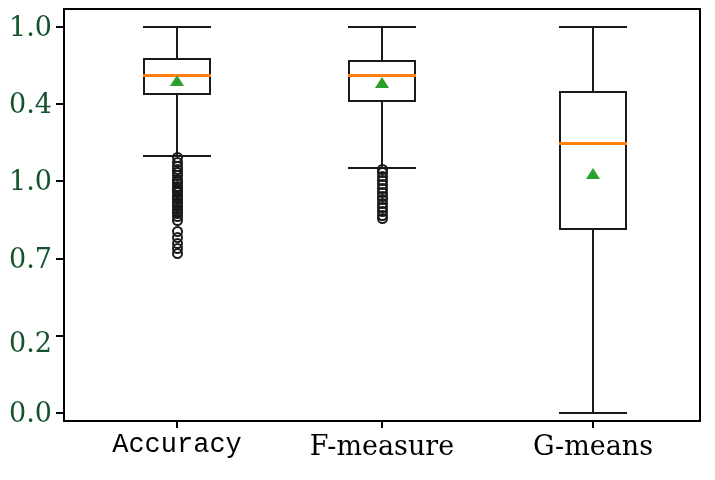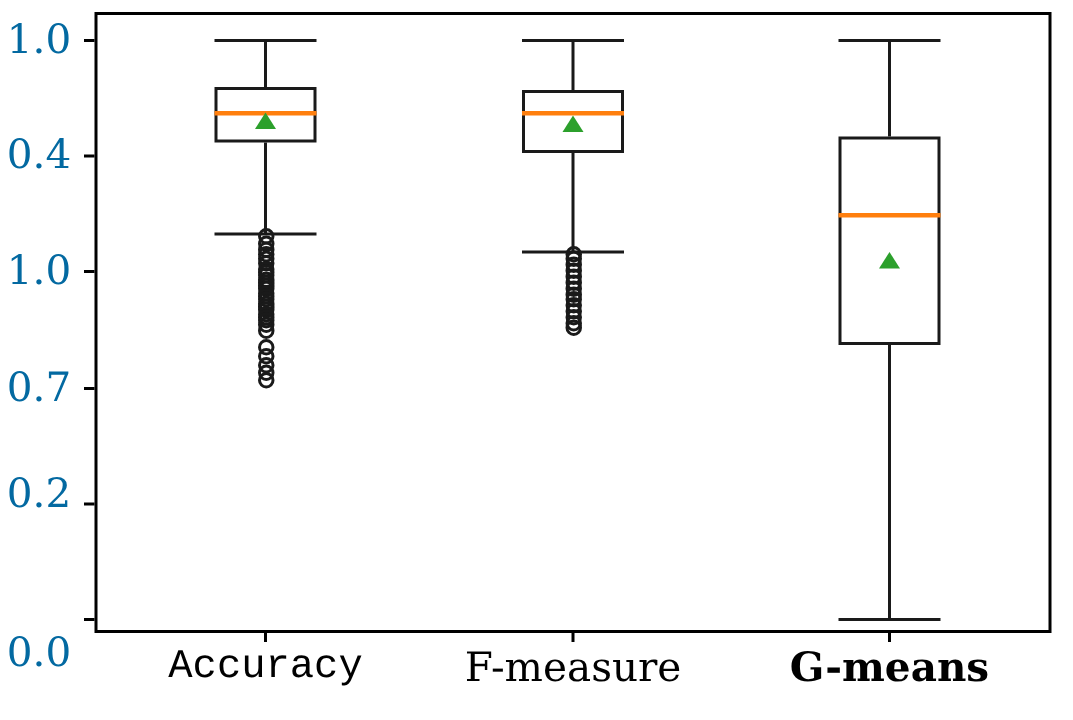--- a/index.html
+++ b/index.html
@@ -38,23 +38,23 @@
     position: absolute;
     width: 7px;
     height: 2px;
     background: #000000;
     left: 56px;
   }
   .ylabelbox {
     position: absolute;
     left: 0px;
     width: 52px;
-    text-align: center;
+    text-align: right;
     font-size: 27px;
-    color: #0369a1;
+    color: #14532d;
     line-height: 1;
     white-space: nowrap;
   }
   
   .xtick-mark {
     position: absolute;
     width: 2px;
     height: 7px;
     background: #000000;
     top: 421px;
@@ -108,39 +108,39 @@
 </style>
 </head>
 <body>
 
 <div id="root">
 
   <div id="plot-frame"></div>
 
   <div id="y-axis">
       <div class="ytick-mark" style="top: 412px;"></div>
-      <div class="ylabelbox" style="top: 422px;">0.0</div>
+      <div class="ylabelbox" style="top: 399px;">0.0</div>
       <div class="ytick-mark" style="top: 334.8px;"></div>
-      <div class="ylabelbox" style="top: 316px;">0.2</div>
+      <div class="ylabelbox" style="top: 329px;">0.2</div>
       <div class="ytick-mark" style="top: 257.6px;"></div>
       <div class="ylabelbox" style="top: 244.6px;">0.7</div>
       <div class="ytick-mark" style="top: 180.4px;"></div>
       <div class="ylabelbox" style="top: 167.4px;">1.0</div>
       <div class="ytick-mark" style="top: 103.2px;"></div>
       <div class="ylabelbox" style="top: 90.2px;">0.4</div>
       <div class="ytick-mark" style="top: 26px;"></div>
       <div class="ylabelbox" style="top: 13px;">1.0</div>
     </div>
   <div id="x-axis">
       <div class="xtick-mark" style="left: 176px;"></div>
       <div class="xtick-label" style="left: 67px; width: 220px; font-family: Liberation Mono, monospace;">Accuracy</div>
       <div class="xtick-mark" style="left: 381px;"></div>
       <div class="xtick-label" style="left: 272px; width: 220px;">F-measure</div>
       <div class="xtick-mark" style="left: 592px;"></div>
-      <div class="xtick-label" style="left: 483px; width: 220px; font-weight: bold;">G-means</div>
+      <div class="xtick-label" style="left: 483px; width: 220px;">G-means</div>
     </div>
   <div id="plot-area"></div>
 
 <div style="position: absolute; left: 0px; top: 0px; width: 715px; height: 480px;">
       <div class="bp-whisker-line" style="left: 176px; top: 27px; height: 30.88px;"></div>
       <div class="bp-whisker-line" style="left: 176px; top: 94.55px; height: 61.76px;"></div>
       <div class="bp-cap" style="left: 143px; top: 26px; width: 68px;"></div>
       <div class="bp-cap" style="left: 143px; top: 155.31px; width: 68px;"></div>
       <div class="bp-box" style="left: 143px; top: 57.88px; width: 68px; height: 36.67px;"></div>
       <div class="bp-median" style="left: 143px; top: 74.25px; width: 68px; background: rgb(255, 127, 14);"></div>

